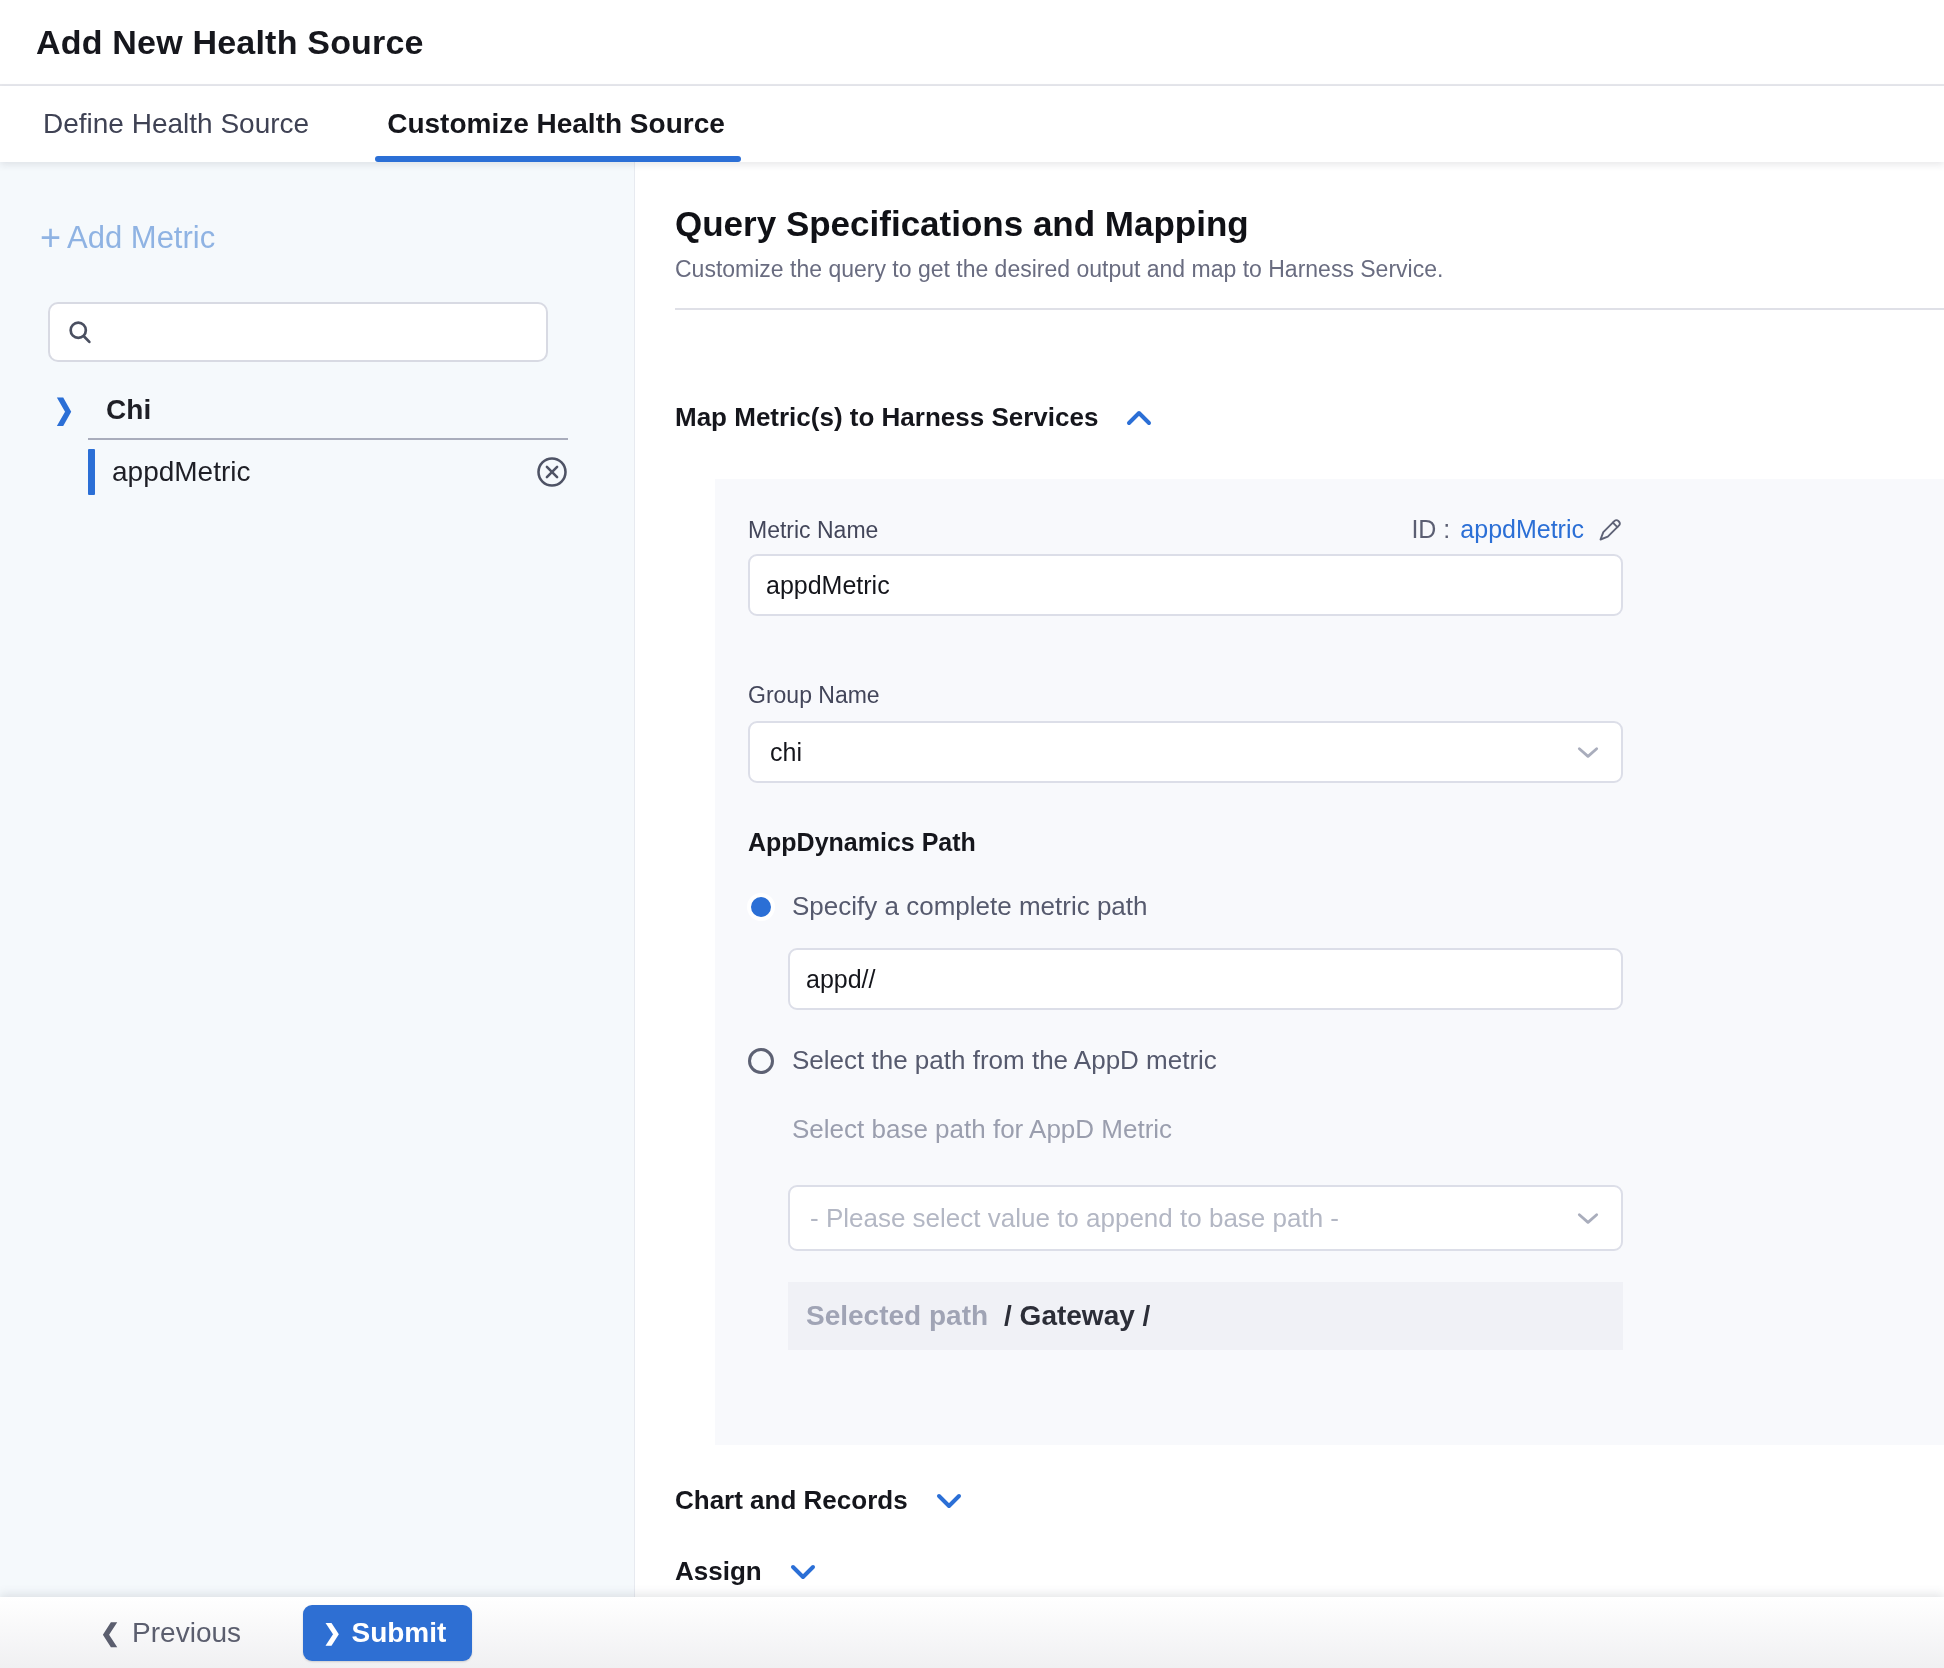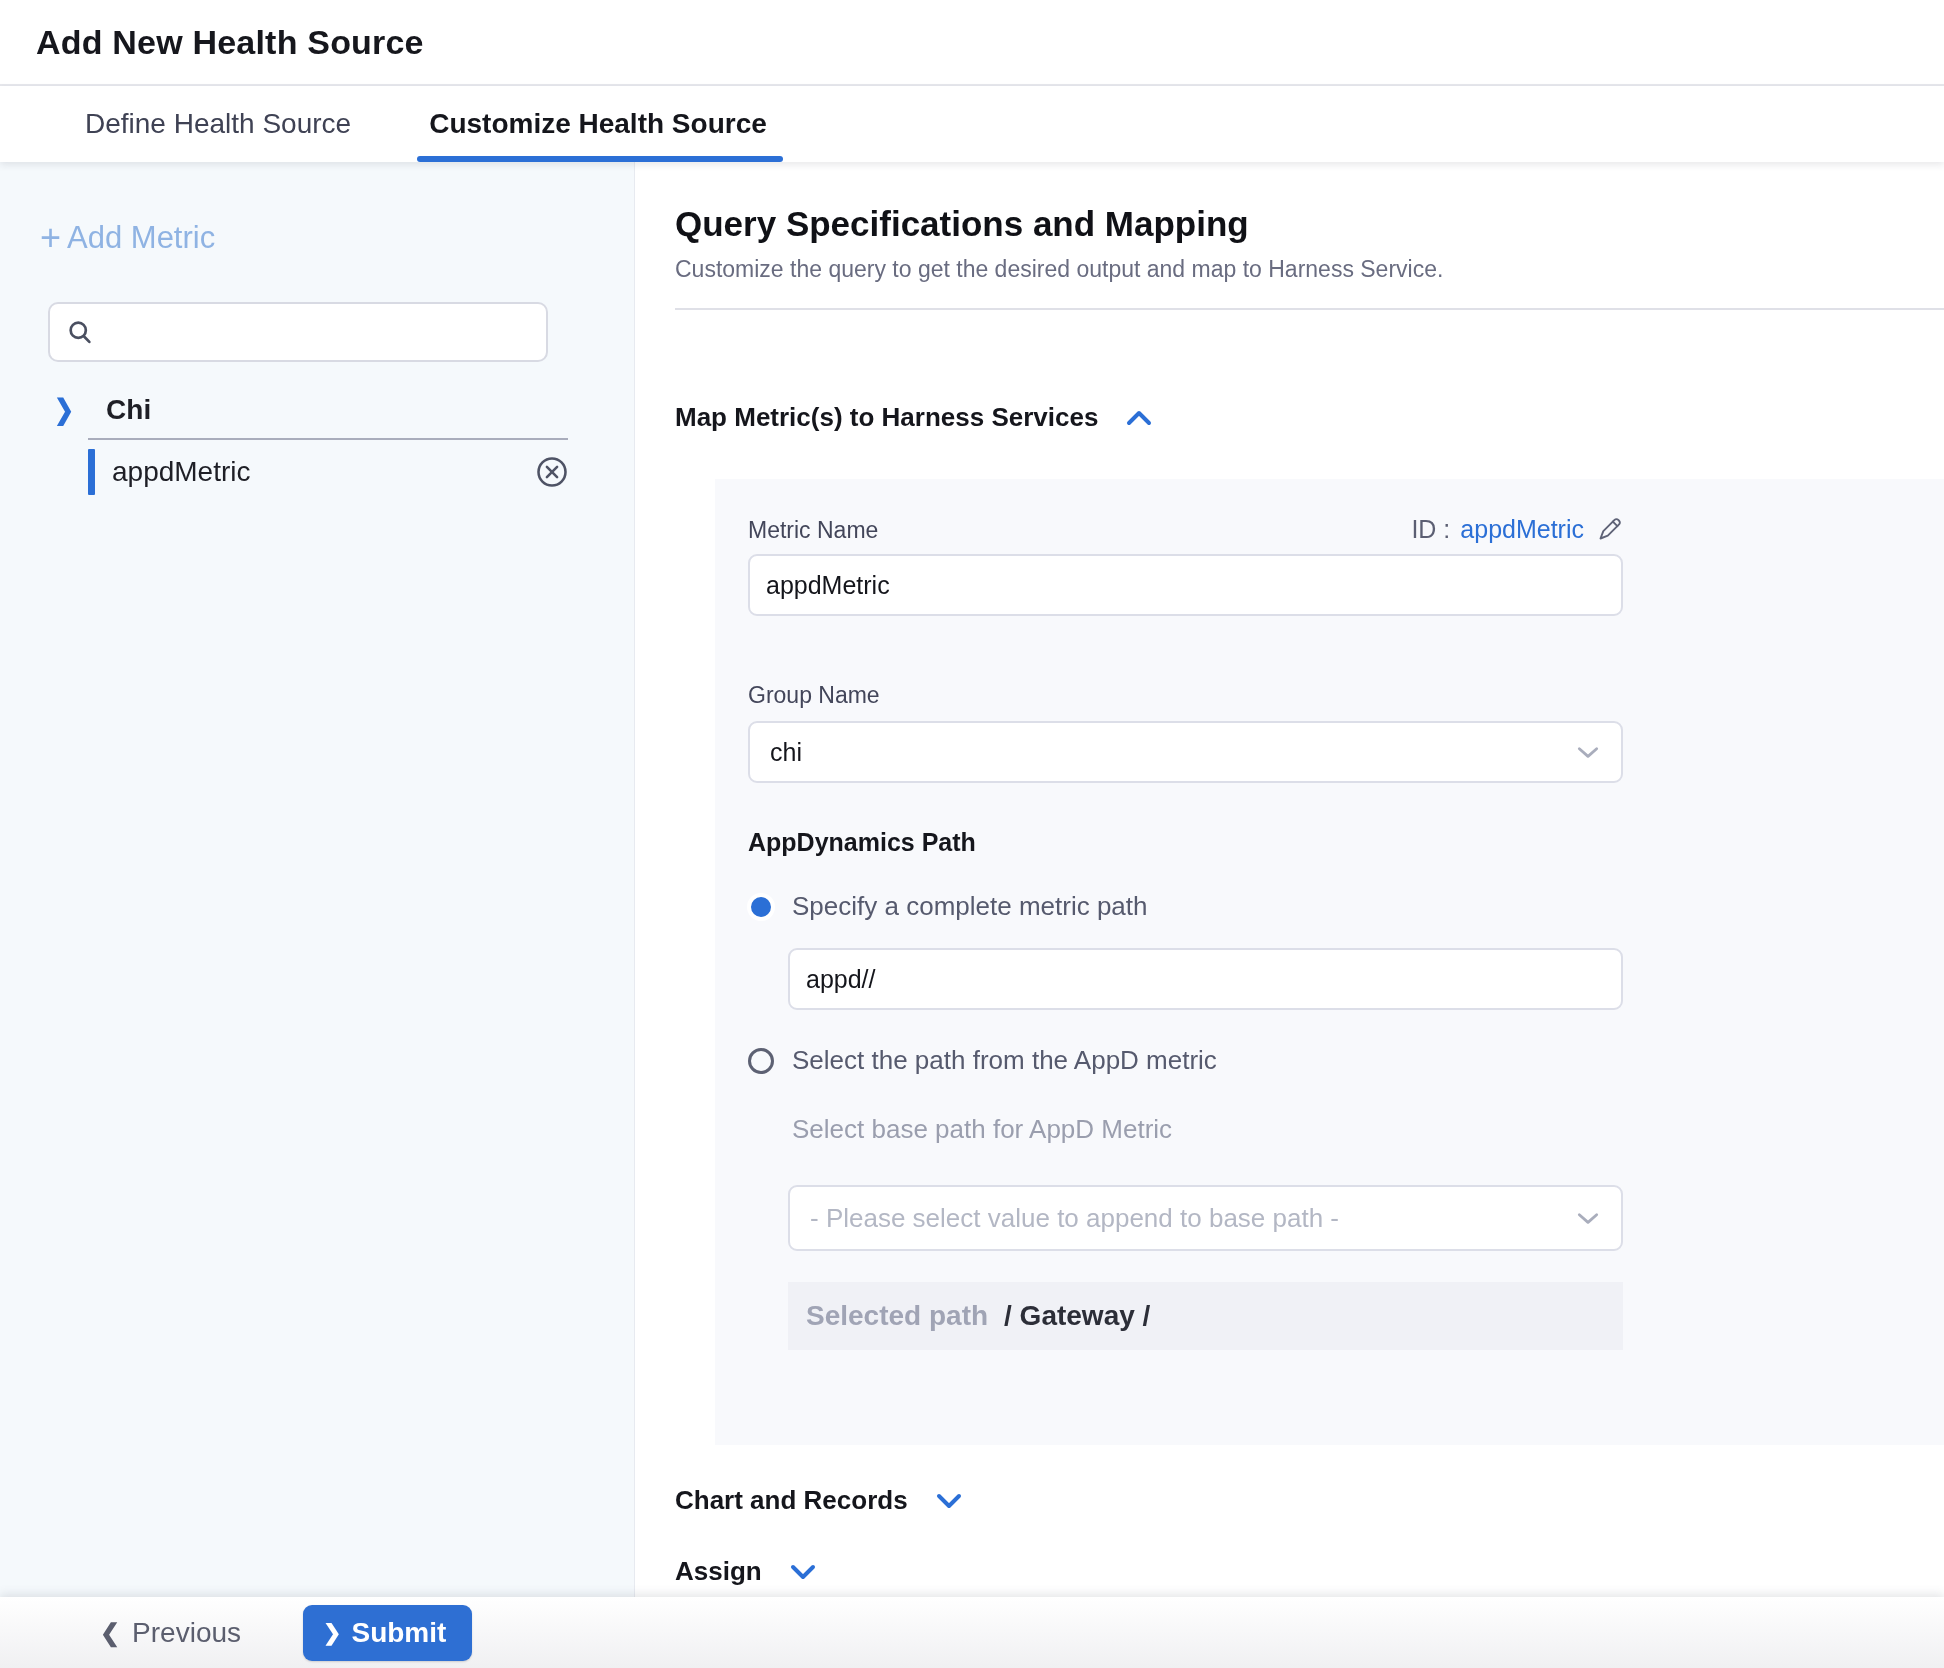--- a/index.html
+++ b/index.html
@@ -5,21 +5,21 @@
   * { margin:0; padding:0; box-sizing:border-box; }
   html,body { background:#fff; }
   body { font-family:"Liberation Sans", sans-serif; color:#1b1c22; }
   .app { width:1944px; height:1668px; display:flex; flex-direction:column; overflow:hidden; background:#22c55e; position:relative; }
 
   
   .header { height:86px; flex:0 0 auto; display:flex; align-items:center; padding-left:36px; border-bottom:2px solid #e6e7ec; background:#fff; }
   .header h1 { font-size:34px; font-weight:700; color:#16171d; letter-spacing:.2px; }
 
   
-  .tabbar { height:76px; flex:0 0 auto; display:flex; align-items:center; padding-left:79px; background:#fff; position:relative; z-index:3; box-shadow:0 3px 7px rgba(40,41,61,.10); }
+  .tabbar { height:76px; flex:0 0 auto; display:flex; align-items:center; padding-left:37px; background:#fff; position:relative; z-index:3; box-shadow:0 3px 7px rgba(40,41,61,.10); }
   .tab { font-size:28px; color:#3f4254; padding:0 6px; height:100%; display:flex; align-items:center; position:relative; cursor:pointer; }
   .tab + .tab { margin-left:66px; }
   .tab.active { font-weight:700; color:#15161c; }
   .tab.active::after { content:""; position:absolute; left:-6px; right:-10px; bottom:0; height:6px; border-radius:4px; background:#2b6fd6; }
 
   
   .body { flex:1 1 auto; display:flex; min-height:0; }
 
   
   .sidebar { width:635px; flex:0 0 auto; background:#f5f9fc; border-right:1px solid #e7eaf0; overflow:hidden; }
@@ -45,21 +45,21 @@
   .sec-head { display:flex; align-items:center; cursor:pointer; }
   .sec-head.map { margin-top:92px; }
   .sec-title { font-size:26px; font-weight:700; color:#15161c; }
   .sec-chev { margin-left:26px; display:flex; }
 
   .card { margin:46px 0 0 40px; background:#f8f9fc; padding:36px 0 95px 33px; }
   .fw { width:875px; }
   .iw { width:835px; margin-left:40px; }
   .label-row { display:flex; justify-content:space-between; align-items:flex-end; }
   .field-label { font-size:23px; color:#43465a; }
-  .id-part { display:flex; align-items:center; }
+  .id-part { display:flex; align-items:flex-end; }
   .id-static { font-size:25px; color:#5c5f73; }
   .id-link { font-size:25px; color:#2b6fd6; margin-left:10px; cursor:pointer; }
   .pencil { margin-left:12px; display:flex; cursor:pointer; }
   .tinput { margin-top:10px; height:62px; background:#fff; border:2px solid #dcdee8; border-radius:9px; font-size:25px; color:#14151b; padding:0 16px; outline:none; display:block; font-family:"Liberation Sans", sans-serif; }
   .group-label { margin-top:66px; }
   .selectbox { margin-top:12px; height:62px; background:#fff; border:2px solid #dcdee8; border-radius:9px; display:flex; align-items:center; padding:0 20px; cursor:pointer; }
   .selectbox .val { font-size:25px; color:#14151b; }
   .selectbox .ph { font-size:26px; color:#b3b7c4; }
   .selectbox .dd { margin-left:auto; display:flex; }
   .path-heading { margin-top:45px; font-size:25px; font-weight:700; color:#15161c; }

